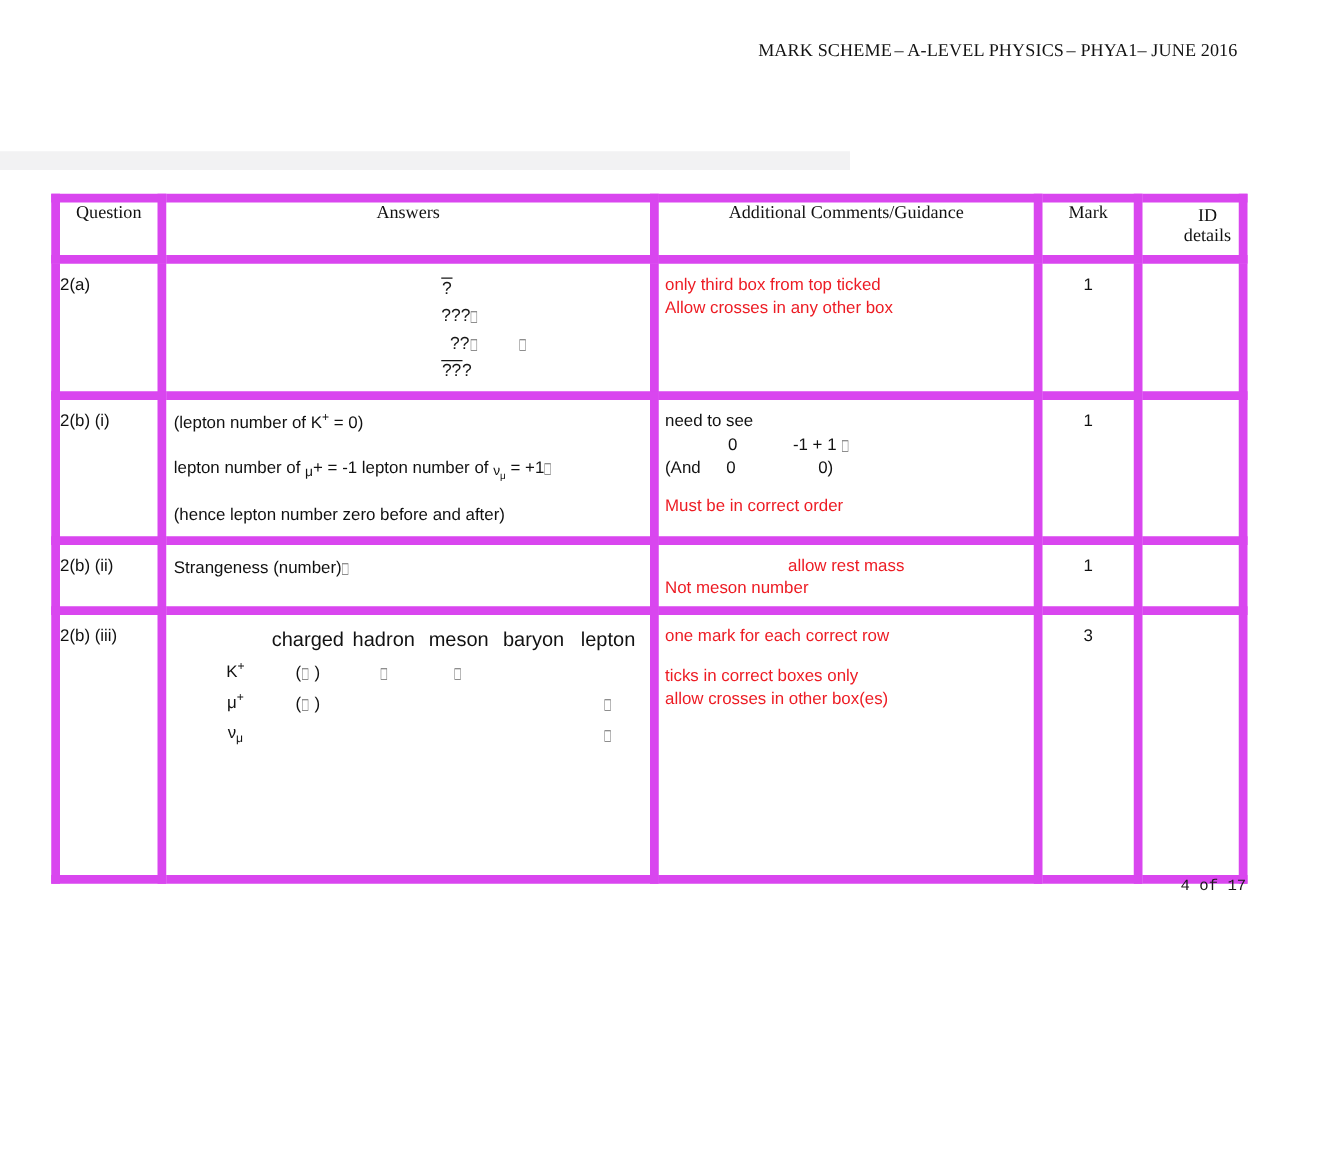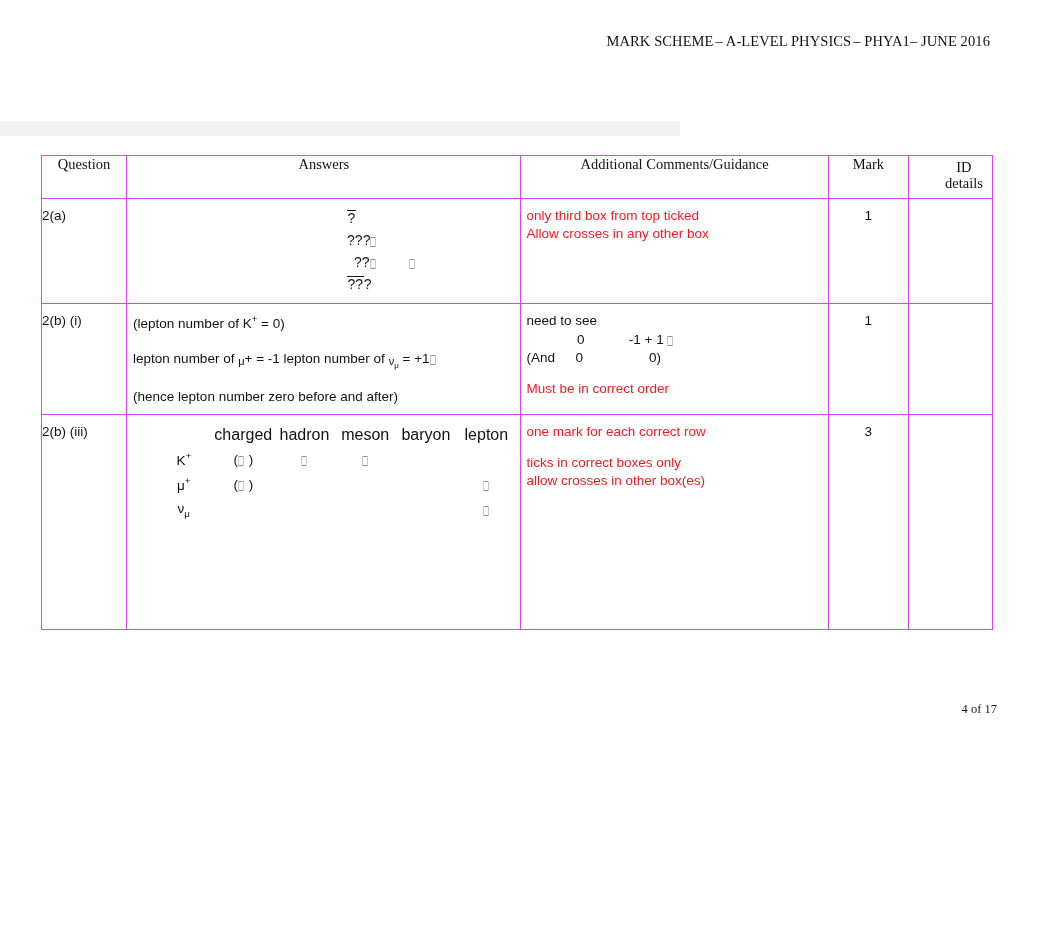--- a/index.html
+++ b/index.html
@@ -42,21 +42,21 @@
   
   .mark-table {
     position: absolute;
     left: 41px;
     top: 155px;
     width: 952px;
     border-collapse: collapse;
     table-layout: fixed;
   }
   .mark-table td, .mark-table th {
-    border: 1px solid #d946ef;
+    border: 7px solid #d946ef;
     vertical-align: top;
     padding: 0;
     background: #ffffff;
   }
   .col-q     { width: 85px; }
   .col-ans   { width: 394px; }
   .col-guid  { width: 307px; }
   .col-mark  { width: 80px; }
   .col-id    { width: 84px; }
 
@@ -153,21 +153,21 @@
   }
   .pt-label { width: 62px; text-align: center; }
   .pt-col   { width: 62px; }
   .pt-head  { font-size: 16px; padding-bottom: 5px; height: 22px; }
 
   
   .footer {
     position: absolute;
     right: 65px;
     top: 702px;
-    font-family: Liberation Serif, serif;
+    font-family: Liberation Mono, monospace;
     font-size: 12.5px;
     color: #1a1a1a;
   }
 </style>
 </head>
 <body>
 
 <div class="page-header">
   <span>MARK SCHEME</span><span class="sep"></span><span>– A-LEVEL PHYSICS</span><span class="sep"></span><span>– PHYA1</span><span>– JUNE 2016</span>
 </div>
@@ -233,20 +233,32 @@
         <p class="need-line blk">need to see</p>
         <p class="num-row blk"><span class="c1">0</span><span class="c2"><span>-1 + 1</span> <span class="tofu">□</span></span></p>
         <p class="num-row blk"><span>(And</span><span class="c1" style="width:28px;">0</span><span class="c2" style="width:78px;">0)</span></p>
         <div class="spacer-sm"></div>
         <p class="num-row red">Must be in correct order</p>
       </td>
       <td class="markcell">1</td>
       <td class="idcell"></td>
     </tr>
 
+    <tr style="height:40px;">
+      <td class="qcell">2(b) (ii)</td>
+      <td class="anscell">
+        <span>Strangeness (number)</span><span class="tofu">□</span>
+      </td>
+      <td class="guidcell">
+        <div class="red" style="text-align:center;">allow rest mass</div>
+        <div class="red">Not meson number</div>
+      </td>
+      <td class="markcell">1</td>
+      <td class="idcell"></td>
+    </tr>
 
     <tr style="height:215px;">
       <td class="qcell">2(b) (iii)</td>
       <td class="anscell">
         <table class="particle-table">
           <tbody>
               <tr>
             <td class="pt-label pt-head"></td>
             <td class="pt-col pt-head">charged</td>
             <td class="pt-col pt-head">hadron</td>

